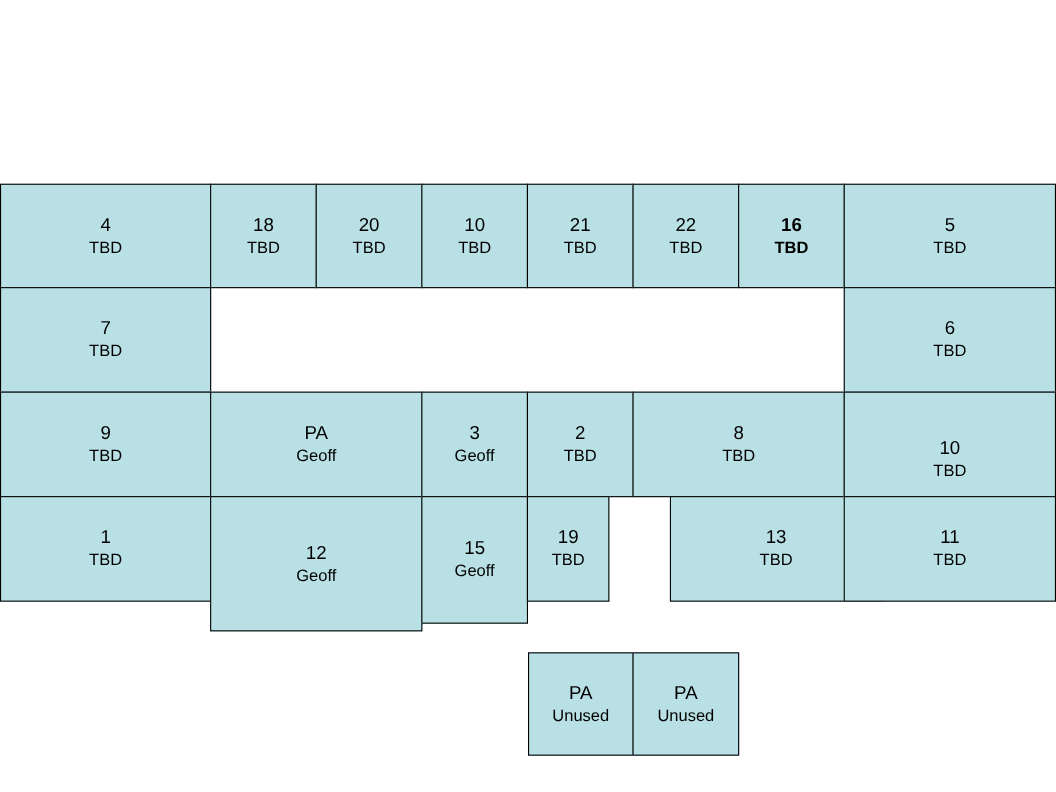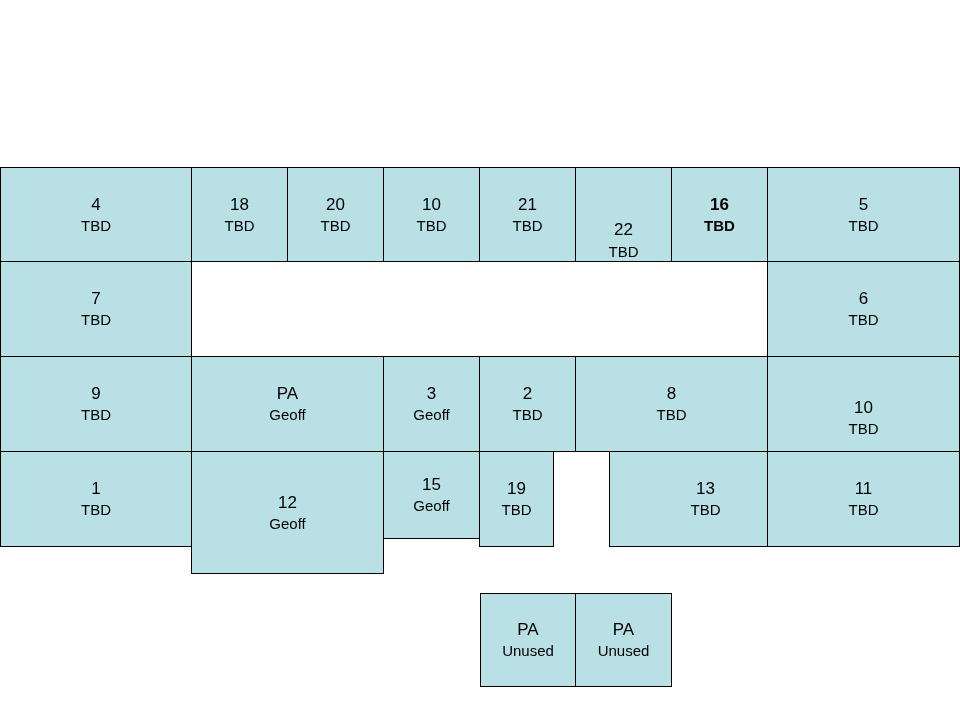--- a/index.html
+++ b/index.html
@@ -86,21 +86,21 @@
       <span class="seat-line seat-owner">TBD</span>
     </div>
     <div class="seat-block filled shift-left" style="left: 384px; top: 167px; width: 97px; height: 95px;">
       <span class="seat-line seat-id">10</span>
       <span class="seat-line seat-owner">TBD</span>
     </div>
     <div class="seat-block filled shift-left" style="left: 480px; top: 167px; width: 97px; height: 95px;">
       <span class="seat-line seat-id">21</span>
       <span class="seat-line seat-owner">TBD</span>
     </div>
-    <div class="seat-block filled shift-left" style="left: 576px; top: 167px; width: 97px; height: 95px; justify-content: flex-end;">
+    <div class="seat-block filled shift-left" style="left: 576px; top: 167px; width: 97px; height: 95px;">
       <span class="seat-line seat-id">22</span>
       <span class="seat-line seat-owner">TBD</span>
     </div>
     <div class="seat-block filled shift-left" style="left: 672px; top: 167px; width: 97px; height: 95px; font-weight: bold;">
       <span class="seat-line seat-id">16</span>
       <span class="seat-line seat-owner">TBD</span>
     </div>
     <div class="seat-block filled shift-left" style="left: 768px; top: 167px; width: 193px; height: 95px;">
       <span class="seat-line seat-id">5</span>
       <span class="seat-line seat-owner">TBD</span>
@@ -139,21 +139,21 @@
       <span class="seat-line seat-owner">TBD</span>
     </div>
     <div class="seat-block filled shift-up" style="left: 0px; top: 452px; width: 192px; height: 96px;">
       <span class="seat-line seat-id">1</span>
       <span class="seat-line seat-owner">TBD</span>
     </div>
     <div class="seat-block filled shift-left shift-up" style="left: 192px; top: 452px; width: 193px; height: 123px;">
       <span class="seat-line seat-id">12</span>
       <span class="seat-line seat-owner">Geoff</span>
     </div>
-    <div class="seat-block filled shift-left shift-up" style="left: 384px; top: 452px; width: 97px; height: 88px;">
+    <div class="seat-block filled shift-left shift-up" style="left: 384px; top: 452px; width: 97px; height: 116px;">
       <span class="seat-line seat-id">15</span>
       <span class="seat-line seat-owner">Geoff</span>
     </div>
     <div class="seat-block filled shift-left shift-up" style="left: 480px; top: 452px; width: 75px; height: 96px;">
       <span class="seat-line seat-id">19</span>
       <span class="seat-line seat-owner">TBD</span>
     </div>
     <div class="seat-block filled shift-left shift-up" style="left: 610px; top: 452px; width: 193px; height: 96px; justify-content: center;">
       <span class="seat-line seat-id">13</span>
       <span class="seat-line seat-owner">TBD</span>

